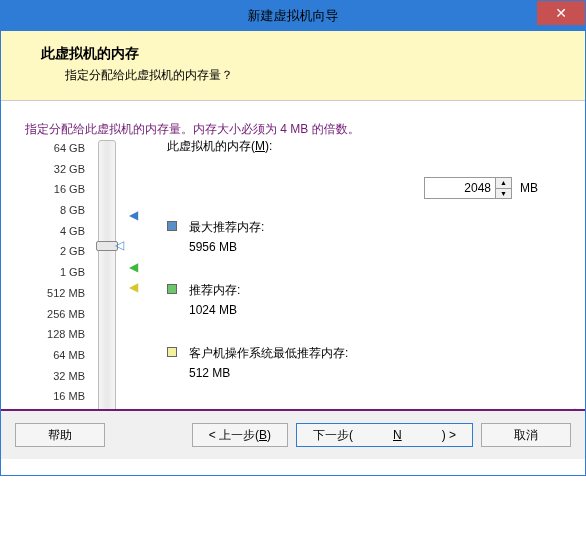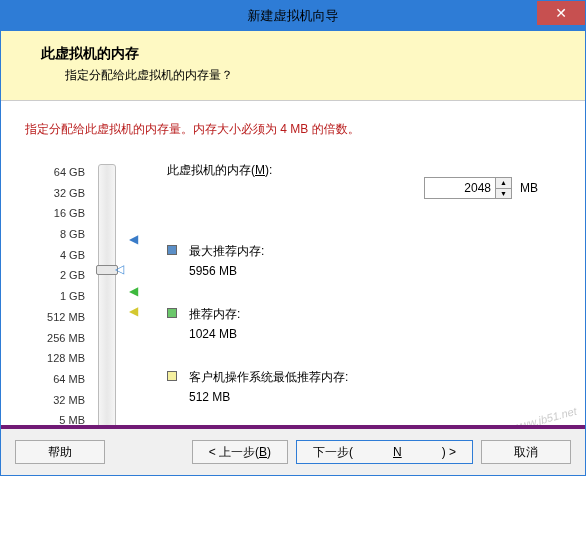--- a/index.html
+++ b/index.html
@@ -9,21 +9,21 @@
 
 .titlebar { height: 30px; background: #2e7cd6; display: flex; align-items: center; justify-content: center; position: relative; }
 .titlebar-text { color: #000; font-size: 13px; }
 .close-btn { position: absolute; right: 0; top: 0; width: 48px; height: 24px; background: #c75050; display: flex; align-items: center; justify-content: center; color: #fff; font-size: 14px; cursor: pointer; }
 
 .header { padding: 14px 20px 16px 40px; border-bottom: 1px solid #ccc; background: #fef9c3; }
 .header-title { font-size: 14px; font-weight: bold; color: #000; margin-bottom: 4px; }
 .header-sub { font-size: 12px; color: #000; padding-left: 24px; }
 
 .body { padding: 20px 24px 0 24px; }
-.desc { font-size: 12px; color: #b91c1c; margin-bottom: 24px; }
+.desc { font-size: 12px; color: #701a75; }
 
 .memory-area { display: flex; gap: 10px; }
 
 .scale-col { width: 60px; display: flex; flex-direction: column; align-items: flex-end; padding-top: 0; }
 .scale-col div { height: 20.7px; line-height: 20.7px; font-size: 11px; color: #333; }
 
 .slider-col { width: 24px; display: flex; flex-direction: column; align-items: center; position: relative; }
 .slider-track { width: 18px; height: 290px; background: linear-gradient(to right, #f5f5f5, #e8e8e8, #f5f5f5); border: 1px solid #bbb; border-radius: 3px; position: relative; margin-top: 2px; }
 .slider-thumb { position: absolute; left: -3px; width: 22px; height: 10px; background: #e8e8e8; border: 1px solid #888; border-radius: 2px; }
 
@@ -44,21 +44,21 @@
 .spinner div:first-child { border-bottom: 1px solid #999; }
 .mb-label { margin-left: 8px; font-size: 12px; }
 
 .rec-item { display: flex; align-items: flex-start; margin-bottom: 28px; }
 .rec-box { width: 10px; height: 10px; border: 1px solid #666; margin-right: 12px; margin-top: 2px; flex-shrink: 0; }
 .rec-box.blue { background: #5b8fc7; }
 .rec-box.green { background: #6bc76b; }
 .rec-box.yellow { background: #f5f0a0; }
 .rec-text div:first-child { margin-bottom: 4px; }
 
-.footer { position: absolute; bottom: 0; left: 0; right: 0; height: 50px; border-top: 4px solid #701a75; background: #f0f0f0; display: flex; align-items: center; padding: 0 14px; gap: 8px; }
+.footer { position: absolute; bottom: 16px; left: 0; right: 0; height: 50px; border-top: 2px solid #701a75; background: #f0f0f0; display: flex; align-items: center; padding: 0 14px; gap: 8px; }
 .btn { height: 24px; padding: 0 16px; background: #f5f5f5; border: 1px solid #aaa; font-size: 12px; cursor: pointer; display: flex; align-items: center; justify-content: center; min-width: 90px; }
 .btn.default { border-color: #2e7cd6; gap: 40px; }
 .spacer { flex: 1; }
 .underline { text-decoration: underline; }
 
 .watermark { position: absolute; right: 8px; bottom: 50px; font-size: 11px; color: #ccc; transform: rotate(-15deg); font-style: italic; pointer-events: none; }
 </style>
 </head>
 <body>
 
@@ -87,21 +87,21 @@
         <div>16 GB</div>
         <div>8 GB</div>
         <div>4 GB</div>
         <div>2 GB</div>
         <div>1 GB</div>
         <div>512 MB</div>
         <div>256 MB</div>
         <div>128 MB</div>
         <div>64 MB</div>
         <div>32 MB</div>
-        <div>5 MB</div>
+        <div>16 MB</div>
         <div>8 MB</div>
         <div>4 MB</div>
       </div>
 
       <div class="slider-col">
         <div class="slider-track">
           <div class="slider-thumb" style="top:100px;"></div>
         </div>
       </div>
 

